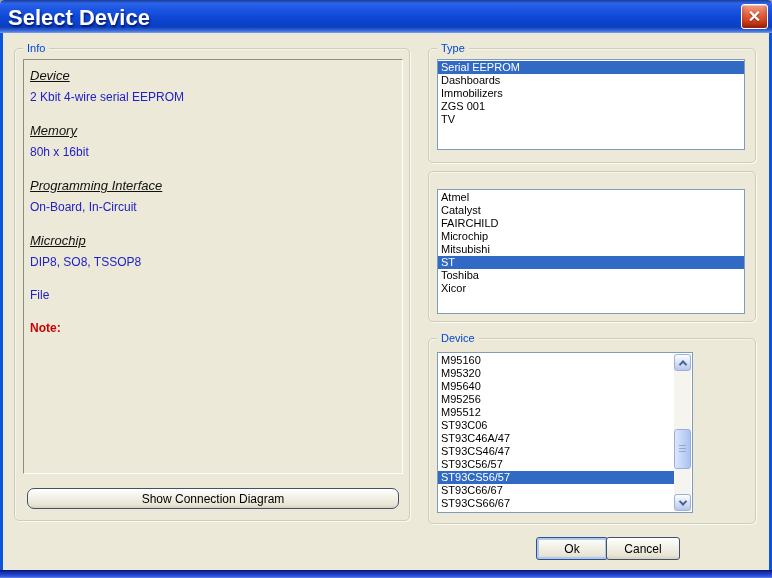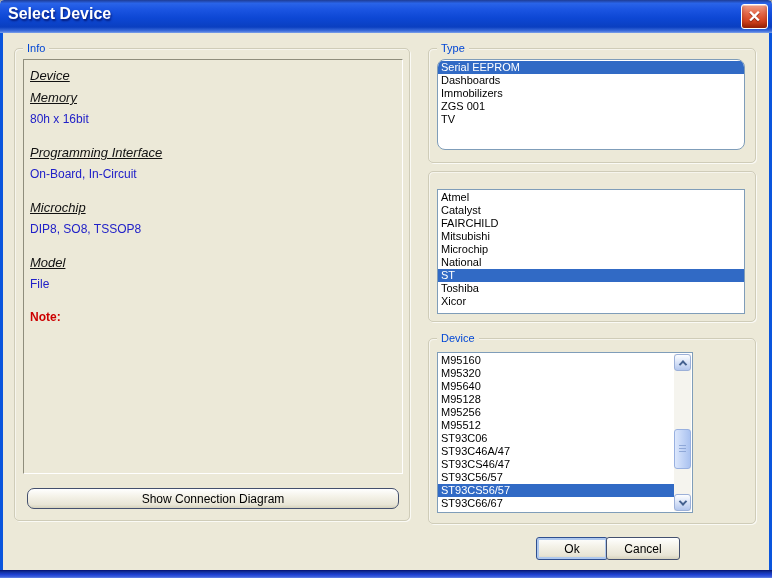--- a/index.html
+++ b/index.html
@@ -11,21 +11,21 @@
     border-radius:4px 4px 0 0;
   }
   
   .titlebar{
     position:absolute;left:0;top:0;width:772px;height:33px;
     background:linear-gradient(180deg,#1e3c95 0%,#2a64e8 10%,#1b55e2 28%,#0d47d4 55%,#0a3fc0 82%,#3f6fdc 94%,#7fa2ea 100%);
     border-radius:4px 4px 0 0;
   }
   .title-text{
     position:absolute;left:8px;top:5px;
-    font-size:16px;font-weight:bold;color:#ffffff;
+    font-size:22px;font-weight:bold;color:#ffffff;
     text-shadow:1px 2px 2px rgba(0,0,70,0.65);
     white-space:nowrap;
   }
   .close-btn{
     position:absolute;top:4px;right:4px;width:27px;height:25px;
     border:1px solid #ffffff;border-radius:3px;
     background:linear-gradient(180deg,#f0a089 0%,#e66a4b 35%,#d4431f 70%,#b02e0c 100%);
     box-shadow:inset 0 1px 0 rgba(255,255,255,.45), inset 0 -3px 4px rgba(120,20,0,.5);
     cursor:pointer;display:flex;align-items:center;justify-content:center;
   }
@@ -92,21 +92,21 @@
     overflow:hidden;cursor:default;
   }
   .list-items{position:absolute;left:0;top:1px;right:0;bottom:0;}
   .list-item{
     height:13px;line-height:13px;font-size:11px;color:#000;
     padding-left:3px;white-space:nowrap;overflow:hidden;
   }
   .list-item.selected{
     background:var(--selection-blue,#316ac5);color:#ffffff;
   }
-  .type-list{left:8px;top:10px;width:308px;height:91px;border-radius:8px;}
+  .type-list{left:8px;top:10px;width:308px;height:91px;}
   .mfg-list{left:8px;top:17px;width:308px;height:125px;}
   .device-list{left:8px;top:13px;width:256px;height:161px;}
   .device-list .list-items{right:18px;}
   
   .scrollbar{
     position:absolute;top:1px;right:1px;bottom:1px;width:17px;
     background:#f5f4ee;
   }
   .sb-btn{
     position:absolute;left:0;width:17px;height:17px;
@@ -148,35 +148,35 @@
 
   <div class="edge left"></div>
   <div class="edge right"></div>
   <div class="bottom-bar"></div>
 
   <div class="groupbox info-group">
     <span class="group-label">Info</span>
     <div class="info-panel">
       <div class="info-field">
         <div class="info-heading">Device</div>
+        <div class="info-value">2 Kbit 4-wire serial EEPROM</div>
       </div>
       <div class="info-field">
         <div class="info-heading">Memory</div>
         <div class="info-value">80h x 16bit</div>
       </div>
       <div class="info-field">
         <div class="info-heading">Programming Interface</div>
         <div class="info-value">On-Board, In-Circuit</div>
       </div>
       <div class="info-field">
         <div class="info-heading">Microchip</div>
         <div class="info-value">DIP8, SO8, TSSOP8</div>
       </div>
       <div class="info-field">
-        <div class="info-heading">Model</div>
         <div class="info-value">File</div>
       </div>
       <div class="info-note">Note:</div>
     </div>
     <button class="xp-btn diagram-btn">Show Connection Diagram</button>
   </div>
 
   <div class="groupbox type-group">
     <span class="group-label">Type</span>
     <div class="listbox type-list">
@@ -189,38 +189,36 @@
         </div>
     </div>
   </div>
 
   <div class="groupbox mfg-group">
     <div class="listbox mfg-list">
       <div class="list-items">
           <div class="list-item">Atmel</div>
           <div class="list-item">Catalyst</div>
           <div class="list-item">FAIRCHILD</div>
+          <div class="list-item">Microchip</div>
           <div class="list-item">Mitsubishi</div>
-          <div class="list-item">Microchip</div>
-          <div class="list-item">National</div>
           <div class="list-item selected">ST</div>
           <div class="list-item">Toshiba</div>
           <div class="list-item">Xicor</div>
         </div>
     </div>
   </div>
 
   <div class="groupbox device-group">
     <span class="group-label">Device</span>
     <div class="listbox device-list">
       <div class="list-items">
           <div class="list-item">M95160</div>
           <div class="list-item">M95320</div>
           <div class="list-item">M95640</div>
-          <div class="list-item">M95128</div>
           <div class="list-item">M95256</div>
           <div class="list-item">M95512</div>
           <div class="list-item">ST93C06</div>
           <div class="list-item">ST93C46A/47</div>
           <div class="list-item">ST93CS46/47</div>
           <div class="list-item">ST93C56/57</div>
           <div class="list-item selected">ST93CS56/57</div>
           <div class="list-item">ST93C66/67</div>
           <div class="list-item">ST93CS66/67</div>
         </div>

